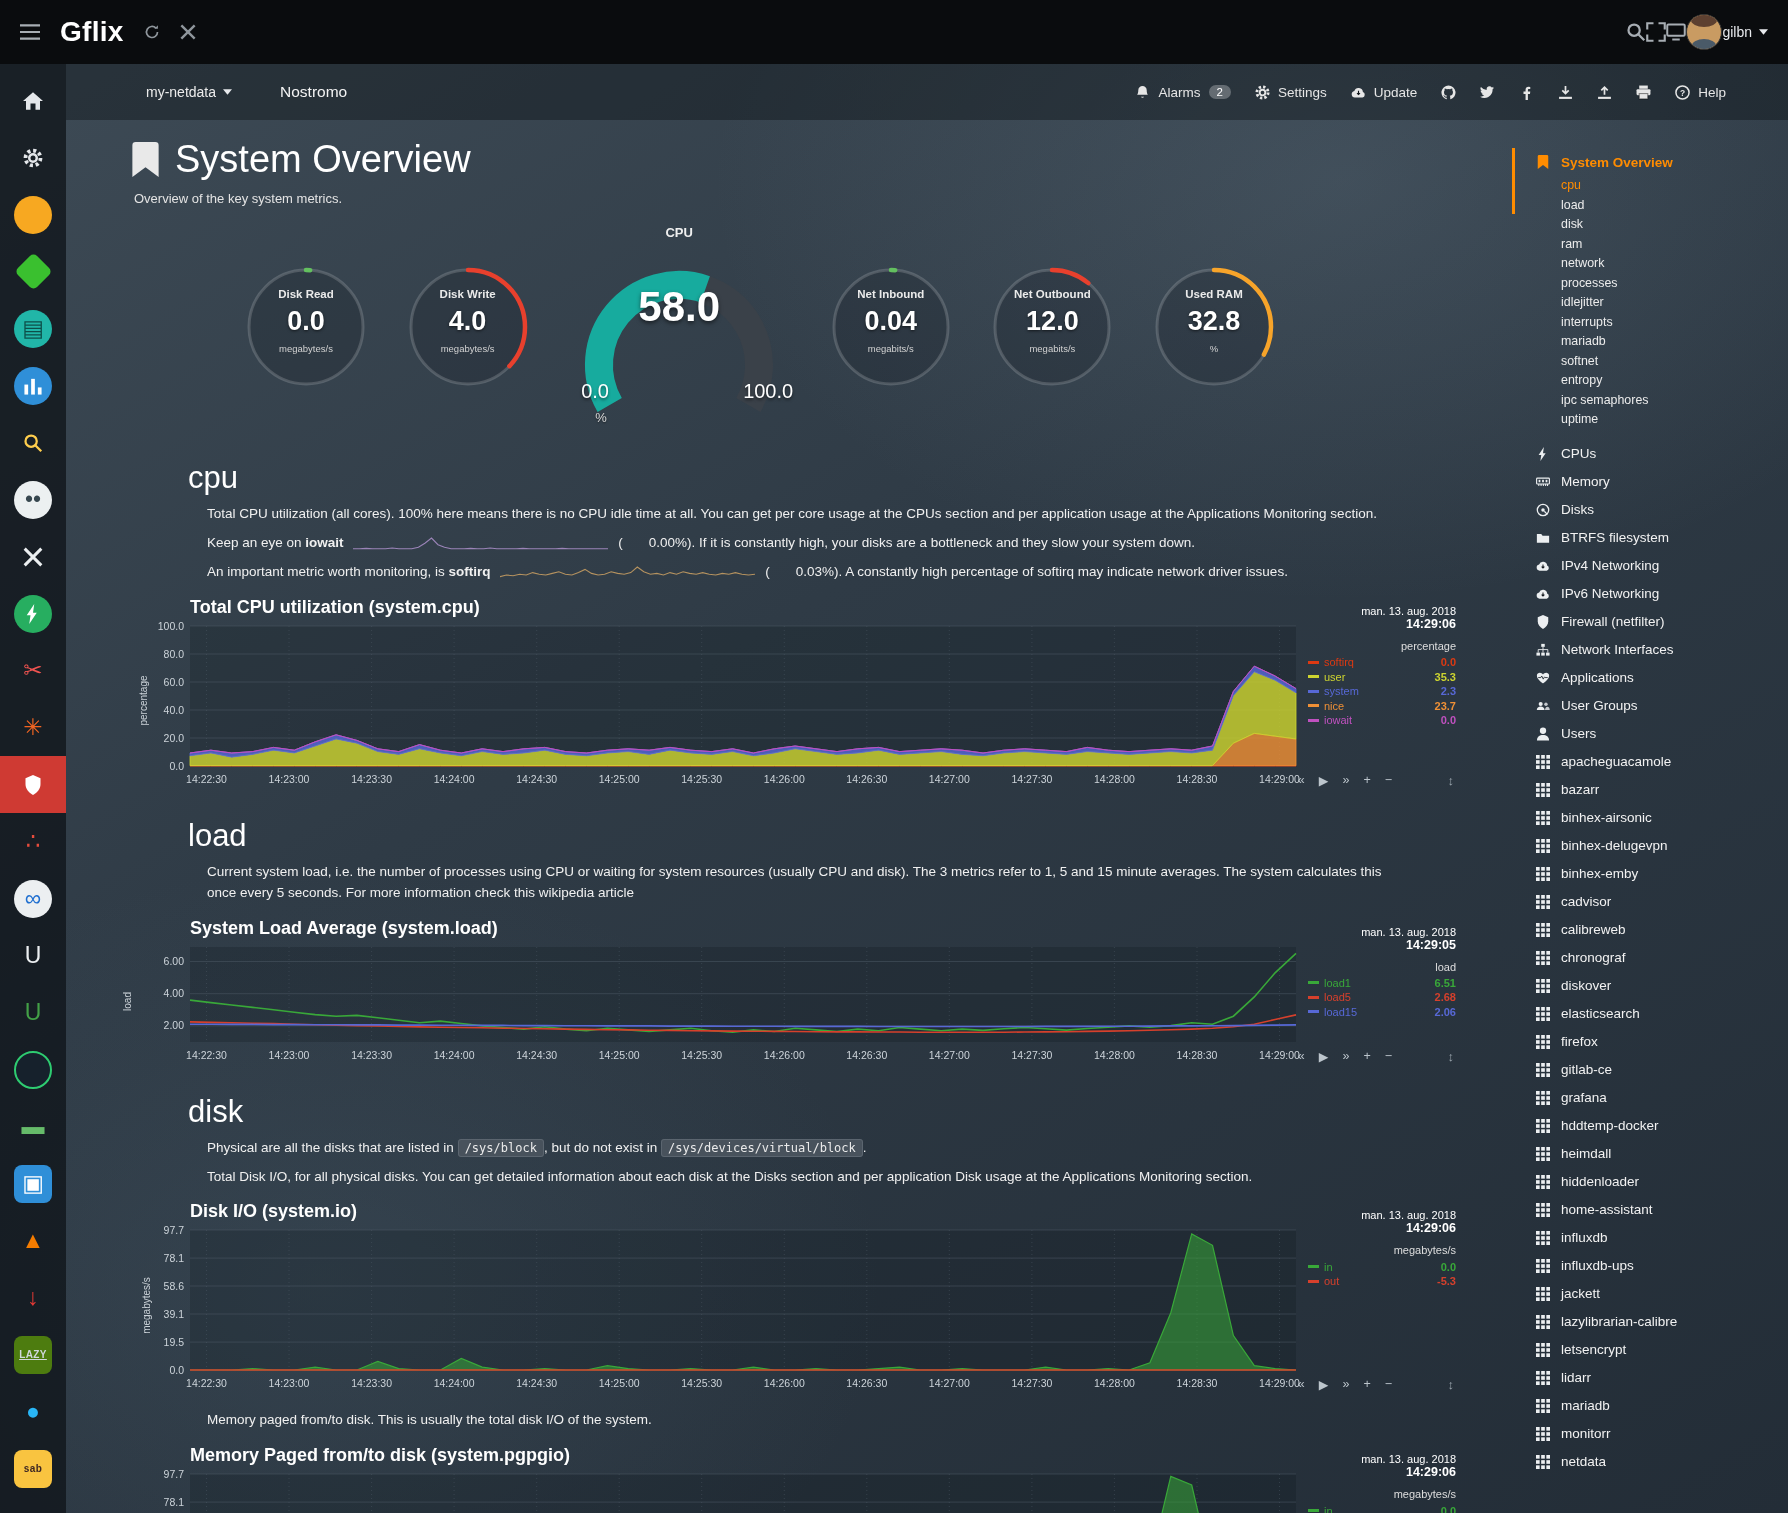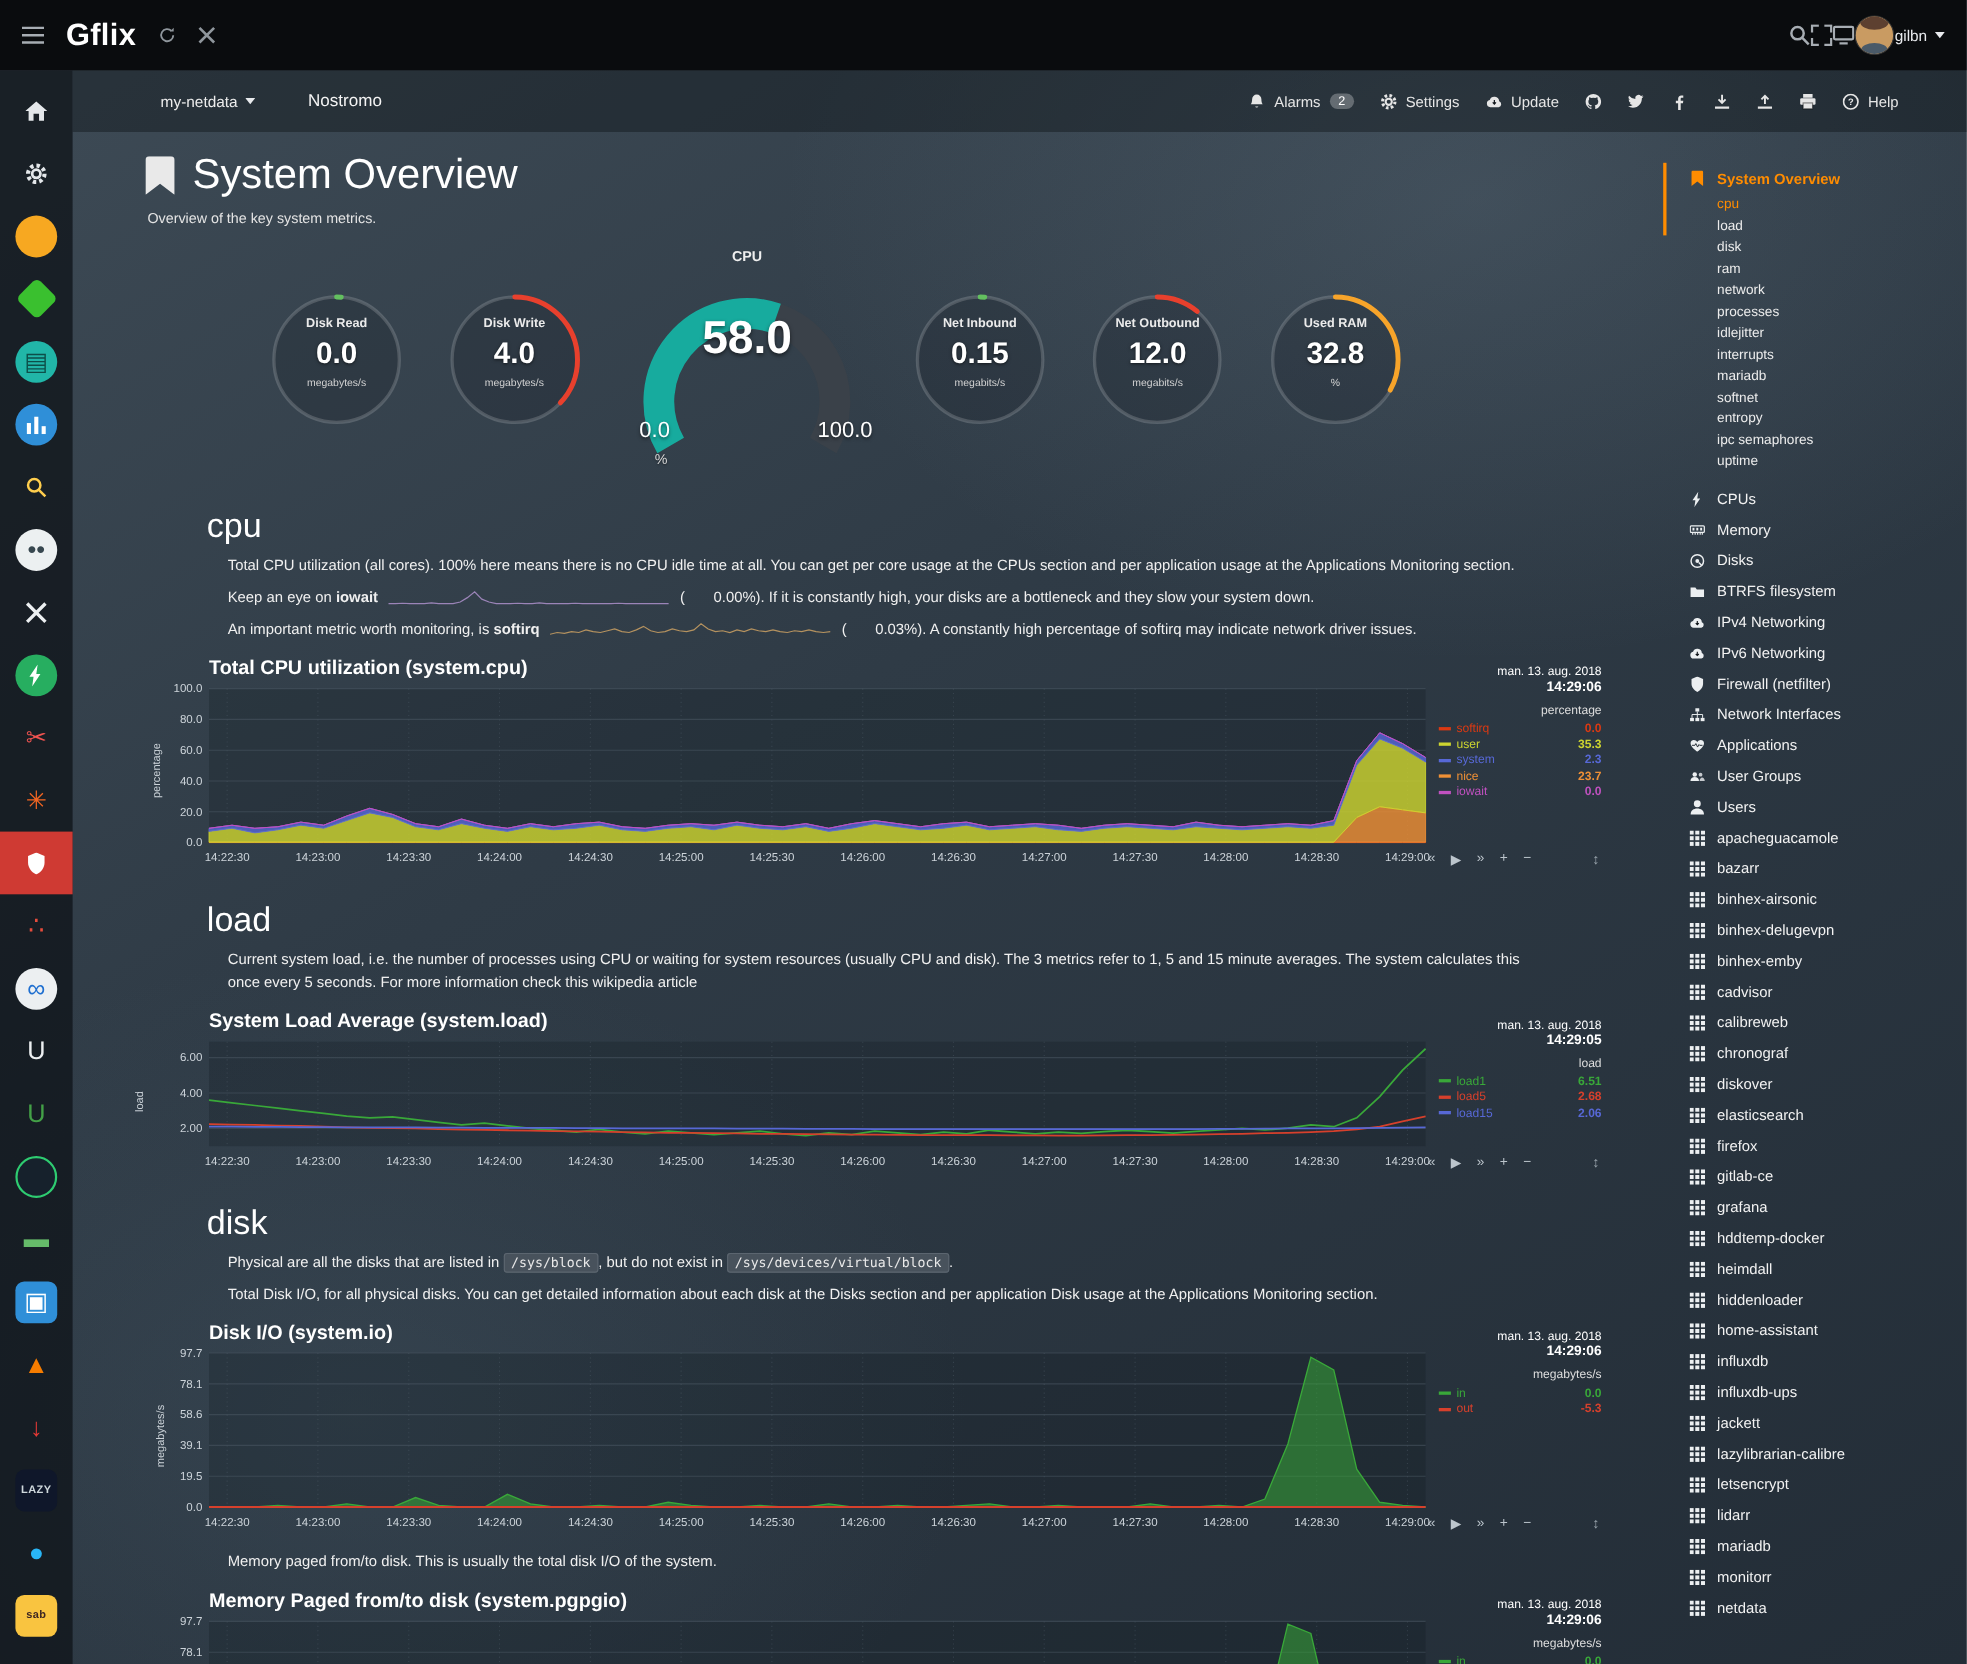--- a/index.html
+++ b/index.html
@@ -248,21 +248,21 @@
     <div class="lb-item">
       <span class="lb-glyph square" style="background: rgb(47, 143, 216); color: rgb(255, 255, 255);">▣</span>
     </div>
     <div class="lb-item">
       <span class="lb-glyph" style="color: rgb(245, 124, 0);">▲</span>
     </div>
     <div class="lb-item">
       <span class="lb-glyph" style="color: rgb(229, 57, 53);">↓</span>
     </div>
     <div class="lb-item">
-      <span class="lb-glyph square texty" style="background: #0f172a; color: rgb(207, 216, 220);">LAZY</span>
+      <span class="lb-glyph square texty" style="background: #4d7c0f; color: rgb(207, 216, 220); text-decoration: underline;">LAZY</span>
     </div>
     <div class="lb-item">
       <span class="lb-glyph" style="color: rgb(41, 182, 246);">●</span>
     </div>
     <div class="lb-item">
       <span class="lb-glyph square texty" style="background: rgb(249, 196, 64); color: rgb(62, 39, 35);">sab</span>
     </div>
   </div>
 
 <div id="nd-header">
@@ -1003,21 +1003,21 @@
         <div class="g-min">0.0</div>
         <div class="g-max">100.0</div>
         <div class="g-unit">%</div>
       </div>
       <div class="ring-wrap">
         <svg width="132" height="132" viewBox="0 0 132 132">
           <circle cx="66" cy="66" r="57" fill="rgba(18,24,30,0.22)" stroke="rgba(255,255,255,0.17)" stroke-width="3"></circle>
           <circle cx="66" cy="66" r="57" fill="none" stroke="#63c05f" stroke-width="4.5" stroke-linecap="round" stroke-dasharray="4.3 358.1" transform="rotate(-90 66 66)"></circle>
         </svg>
         <div class="ring-label">Net Inbound</div>
-        <div class="ring-value">0.15</div>
+        <div class="ring-value">0.04</div>
         <div class="ring-unit">megabits/s</div>
       </div>
       <div class="ring-wrap">
         <svg width="132" height="132" viewBox="0 0 132 132">
           <circle cx="66" cy="66" r="57" fill="rgba(18,24,30,0.22)" stroke="rgba(255,255,255,0.17)" stroke-width="3"></circle>
           <circle cx="66" cy="66" r="57" fill="none" stroke="#e8402d" stroke-width="4.5" stroke-linecap="round" stroke-dasharray="39.4 358.1" transform="rotate(-90 66 66)"></circle>
         </svg>
         <div class="ring-label">Net Outbound</div>
         <div class="ring-value">12.0</div>
         <div class="ring-unit">megabits/s</div>

